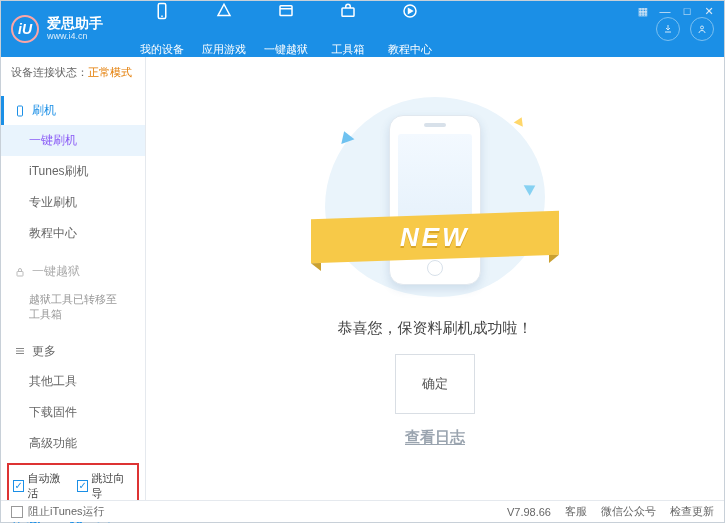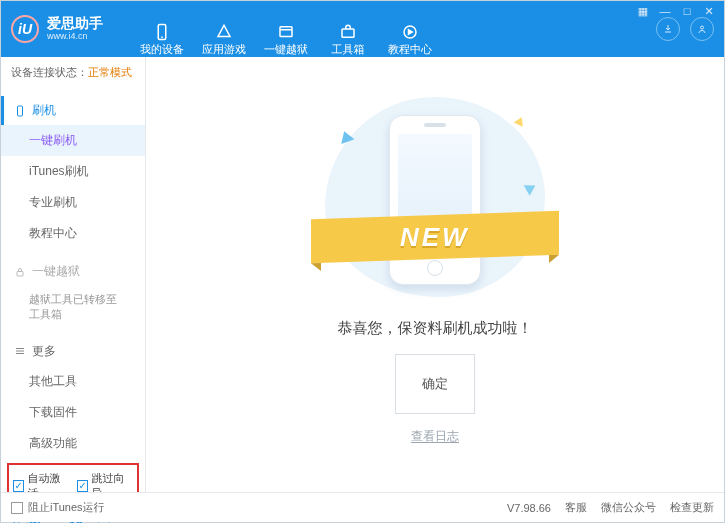--- a/index.html
+++ b/index.html
@@ -5,21 +5,21 @@
   * { margin: 0; padding: 0; box-sizing: border-box; font-family: "Microsoft YaHei", sans-serif; }
   body { background: #f4f6f8; display: flex; justify-content: center; align-items: center; height: 100vh; }
   .window { width: 725px; height: 523px; background: #fff; border: 1px solid #c8d0d8; display: flex; flex-direction: column; position: relative; }
   .titlebar { height: 56px; background: #1b8fe6; display: flex; align-items: center; color: #fff; padding: 0 10px; }
   .brand { display: flex; align-items: center; gap: 8px; width: 120px; }
   .brand-logo { width: 28px; height: 28px; border: 2px solid #fca5a5; border-radius: 50%; display:flex; align-items:center; justify-content:center; font-style: italic; font-weight: bold; font-size: 14px; }
   .brand-text { display:flex; flex-direction:column; line-height:1.1;}
   .brand-title { font-size: 14px; font-weight: bold; }
   .brand-sub { font-size: 9px; opacity: .85; }
   .topnav { display: flex; flex: 1; height: 100%; }
-  .topnav-item { width: 62px; display:flex; flex-direction:column; align-items:center; justify-content:flex-end; font-size: 11px; cursor:pointer; }
+  .topnav-item { width: 62px; display:flex; flex-direction:column; align-items:center; justify-content:space-between; font-size: 11px; cursor:pointer; }
   .topnav-item.active { background: #1478c9; }
   .topnav-icon { width: 20px; height: 20px; display:flex; align-items:center; justify-content:center; }
   .title-right { display:flex; align-items:center; gap:4px; }
   .title-right .winbtn { width: 14px; height: 14px; display:flex; align-items:center; justify-content:center; font-size:11px; cursor:pointer; color:#dce9f5;}
   .circle-btn { width:24px; height:24px; border:1.5px solid #7cc0f0; border-radius:50%; display:flex; align-items:center; justify-content:center; margin-left:6px; cursor:pointer; color:#cfe7f9; }
 
   .body { flex:1; display:flex; min-height:0;}
   .sidebar { width: 145px; border-right:1px solid #e5e9ee; display:flex; flex-direction:column; font-size:12px; color:#555; }
   .conn-status { padding:8px 10px; font-size:11px; color:#666; }
   .conn-status .val { color:#e37b00; }
@@ -47,23 +47,23 @@
   .ribbon::before { left:0; border-left:10px solid transparent;}
   .ribbon::after { right:0; border-right:10px solid transparent;}
   .ribbon-text { color:#fff; font-weight:900; font-size:26px; letter-spacing:3px; font-style:italic; transform:skewY(2deg); text-shadow:0 2px 0 #d9a628;}
   .tri { position:absolute; width:0; height:0; }
   .t1 { left:14px; top:34px; border-left:7px solid transparent; border-right:7px solid transparent; border-bottom:11px solid #6fc2f0; transform:rotate(-20deg);}
   .t2 { right:20px; top:20px; border-left:5px solid transparent; border-right:5px solid transparent; border-bottom:8px solid #ffd76a; transform:rotate(25deg);}
   .t3 { right:8px; top:86px; border-left:6px solid transparent; border-right:6px solid transparent; border-bottom:10px solid #86d1f2; transform:rotate(60deg);}
 
   .success-text { margin-top:22px; font-size:15px; color:#444; }
   .ok-btn { margin-top:16px; border:1px solid #d9dee4; background:#fff; padding:20px 26px; font-size:13px; color:#555; cursor:pointer;}
-  .log-link { margin-top:14px; font-size:12px; color:#9aa4af; cursor:pointer; text-decoration:underline; text-underline-offset:2px;}
-
-  .statusbar { height:30px; border-top:1px solid #e5e9ee; display:flex; align-items:center; font-size:11px; color:#666; padding:8px 10px; background:#fff;}
+  .log-link { margin-top:14px; font-size:15px; color:#9aa4af; cursor:pointer; text-decoration:underline; text-underline-offset:2px;font-weight:bold;}
+
+  .statusbar { height:22px; border-top:1px solid #e5e9ee; display:flex; align-items:center; font-size:11px; color:#666; padding:8px 10px; background:#fff;}
   .statusbar .sp { flex:1;}
   .status-link { margin-left:14px; cursor:pointer; }
   .chkbox2 { width:12px; height:12px; border:1px solid #999; margin-right:5px; display:inline-block; vertical-align:middle;}
 </style>
 </head>
 <body>
 
 <div class="window">
 
   <div class="titlebar">

